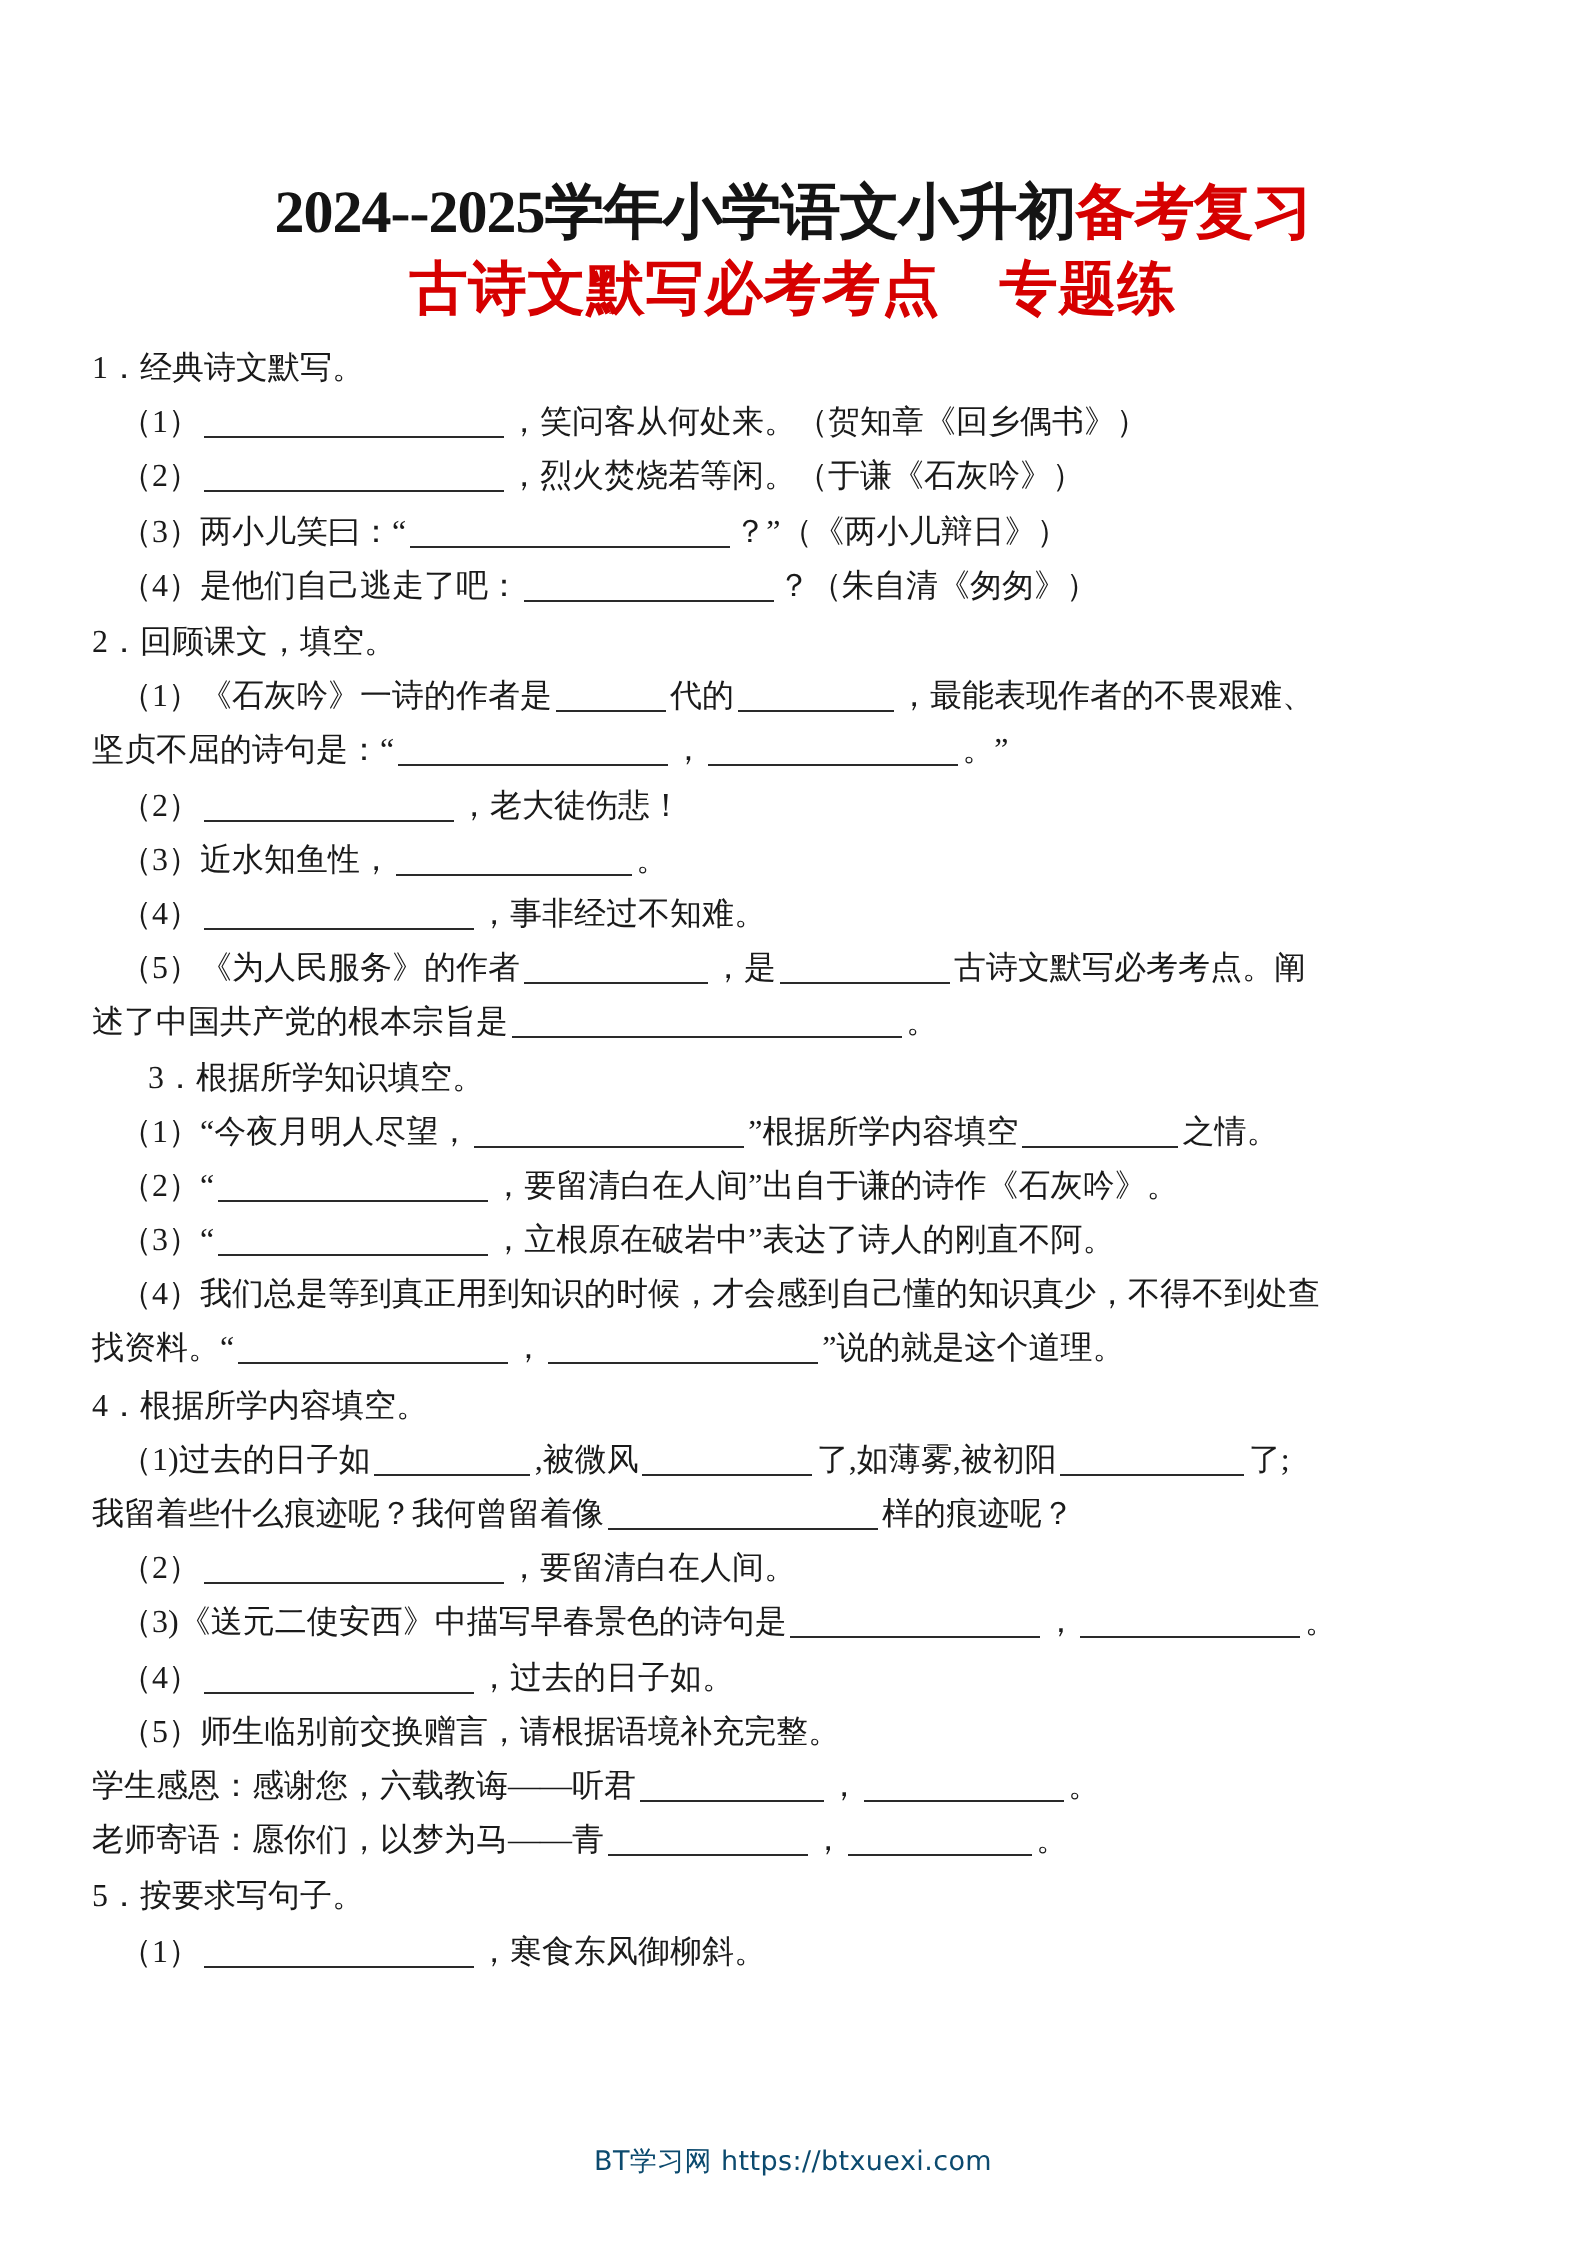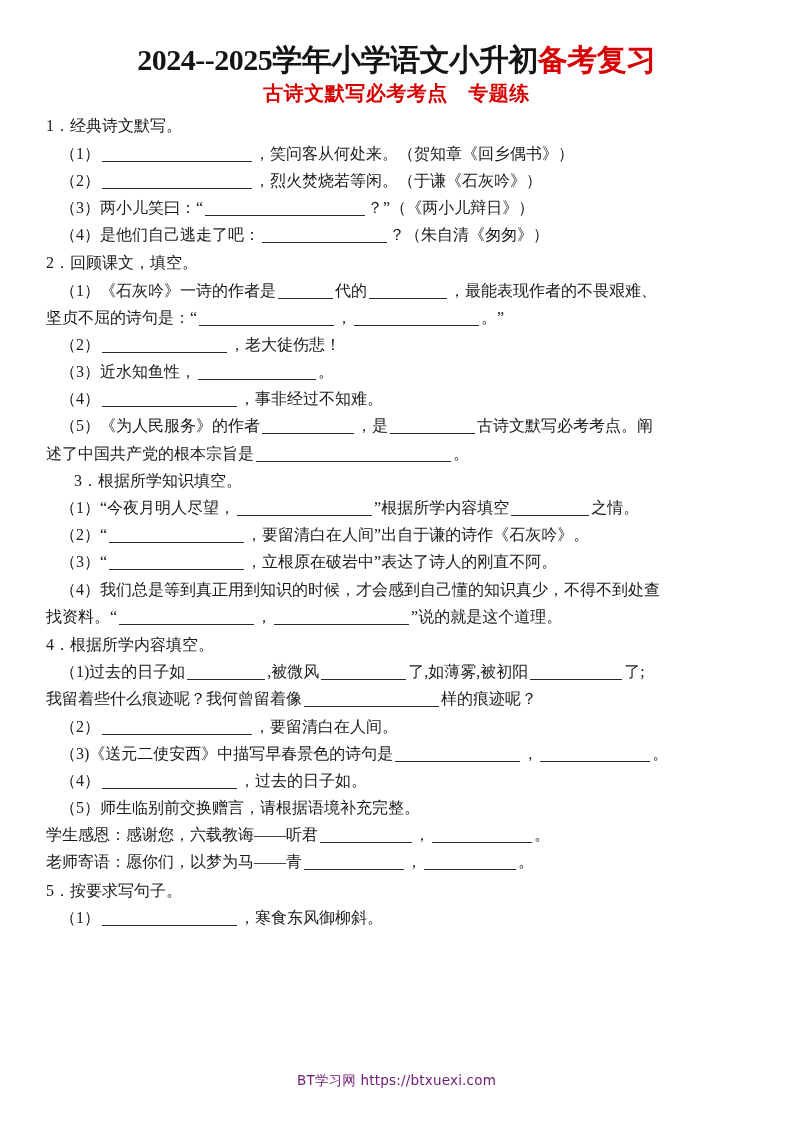--- a/index.html
+++ b/index.html
@@ -28,25 +28,26 @@
   .title-wrap {
     padding-top: 42px;
     text-align: center;
   }
   .title-main {
     font-size: 30px;
     font-weight: bold;
     letter-spacing: -0.5px;
     line-height: 1.18;
     white-space: nowrap;
+    margin-top: 47px;
   }
   .title-main .black { color: #141414; }
   .title-main .red   { color: #d60000; }
   .title-sub {
-    font-size: 20px;
+    font-size: 29px;
     font-weight: bold;
     color: #d60000;
     line-height: 1.3;
     margin-top: 3px;
     letter-spacing: 0.5px;
     white-space: nowrap;
   }
 
   
   .content {
@@ -85,21 +86,21 @@
 
   
   .watermark {
     position: absolute;
     left: 0;
     top: 1072px;
     width: 793px;
     text-align: center;
     font-family: "DejaVu Sans", "Liberation Sans", sans-serif;
     font-size: 13.5px;
-    color: #701a75;
+    color: #0c4a6e;
     letter-spacing: 0.2px;
   }
 </style>
 </head>
 <body>
 
 <div class="page">
 
   <div class="title-wrap">
     <div class="title-main"><span class="black">2024--2025学年小学语文小升初</span><span class="red">备考复习</span></div>

